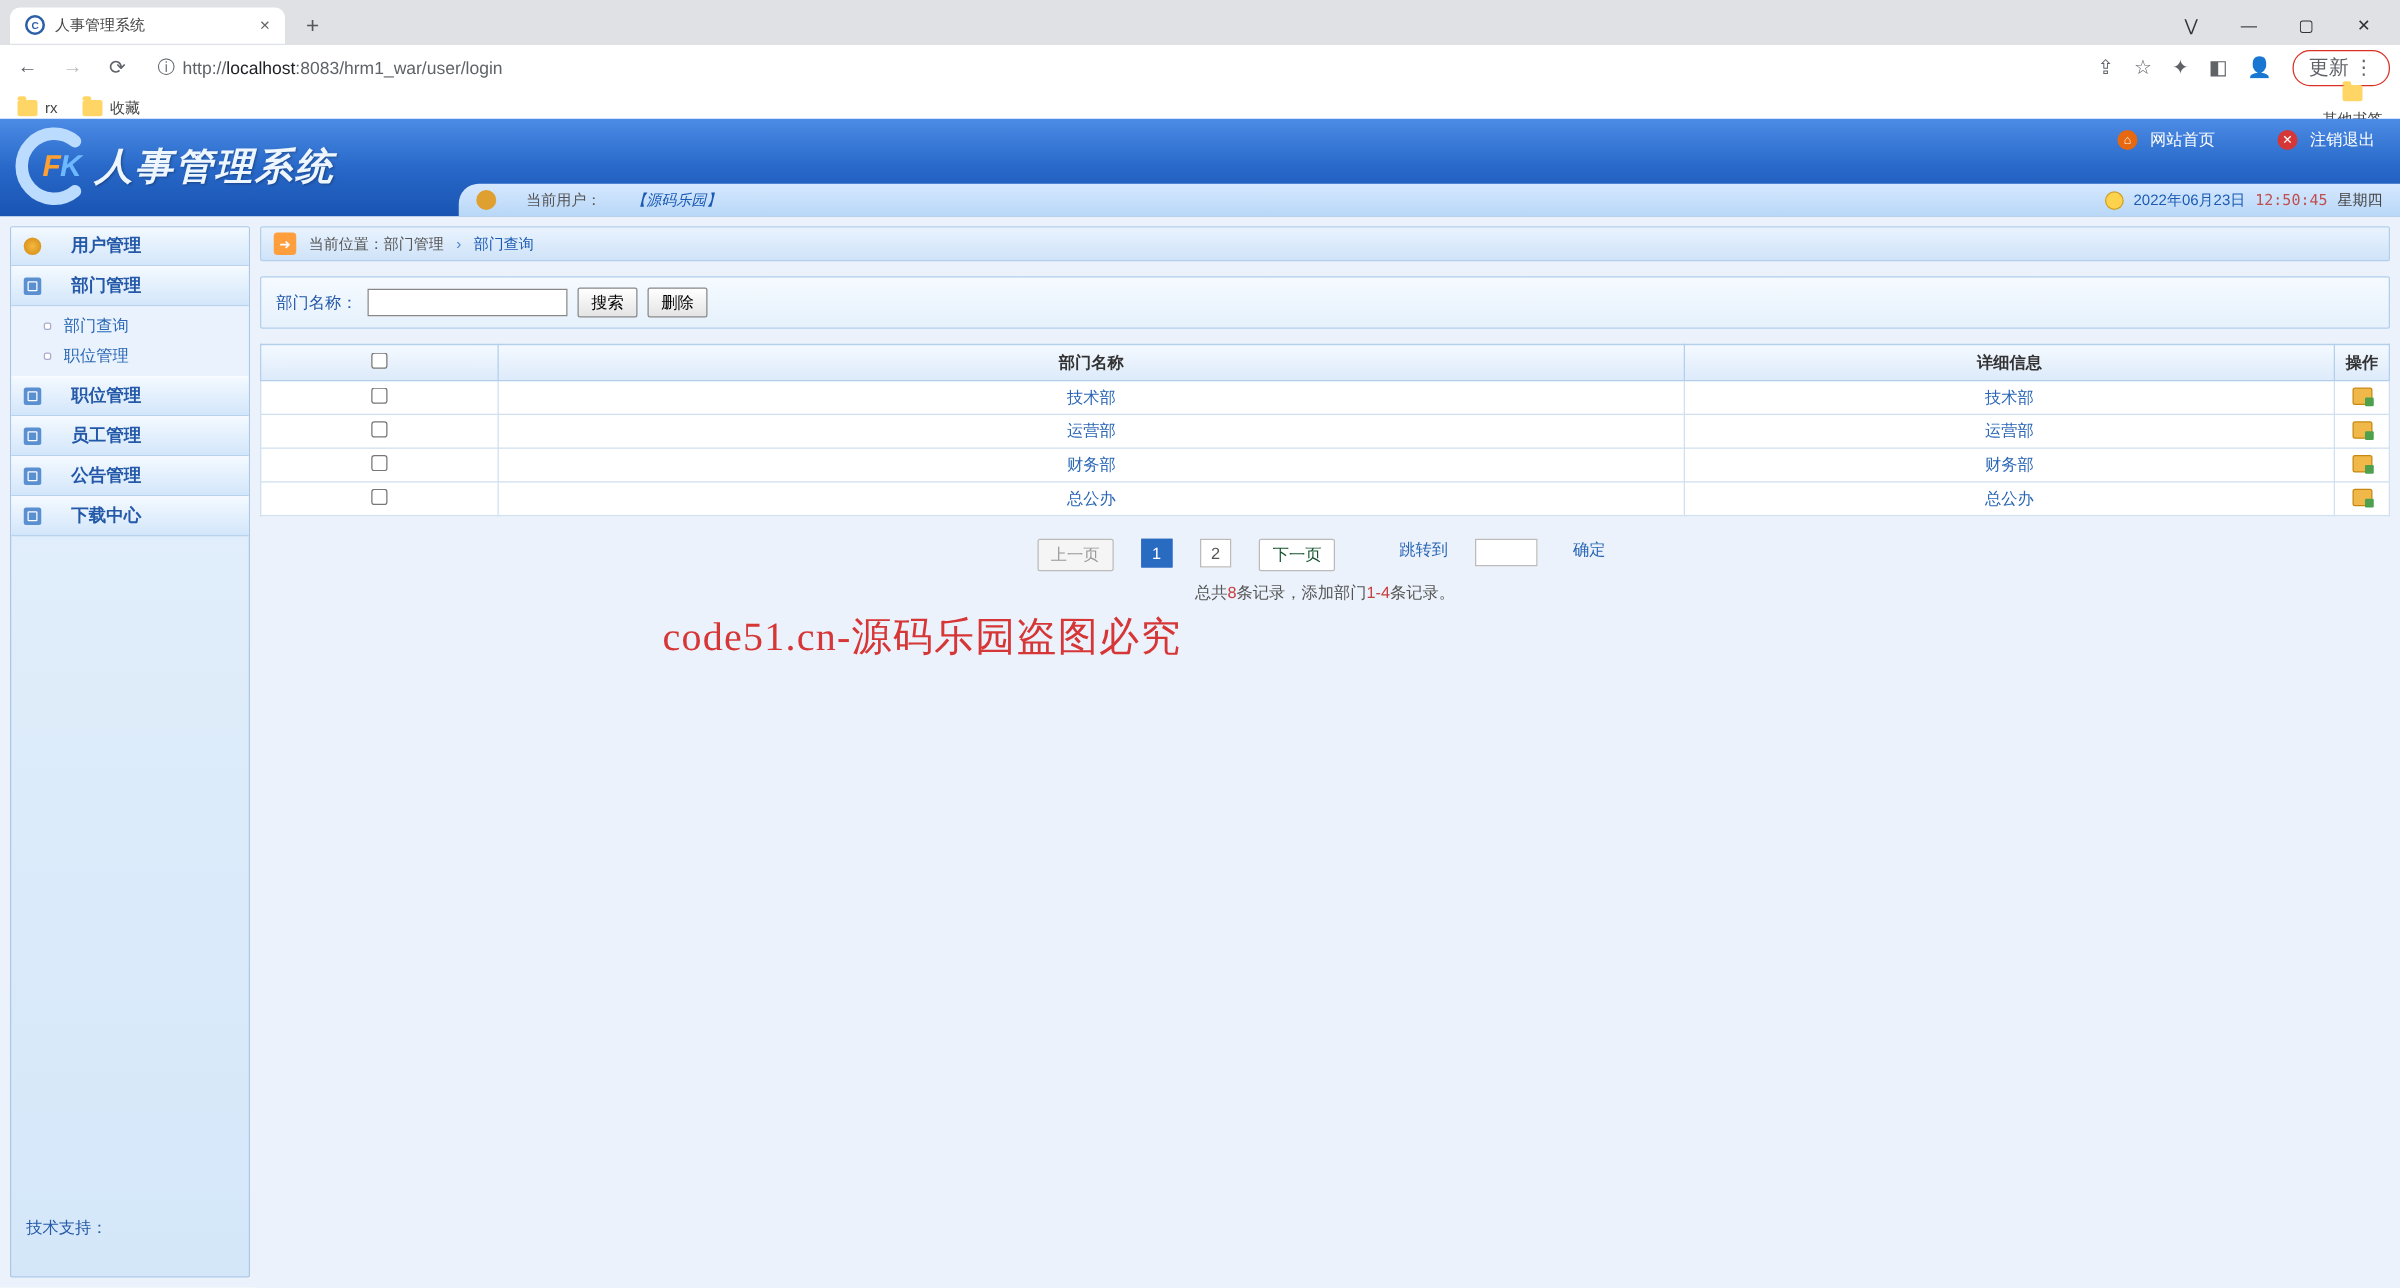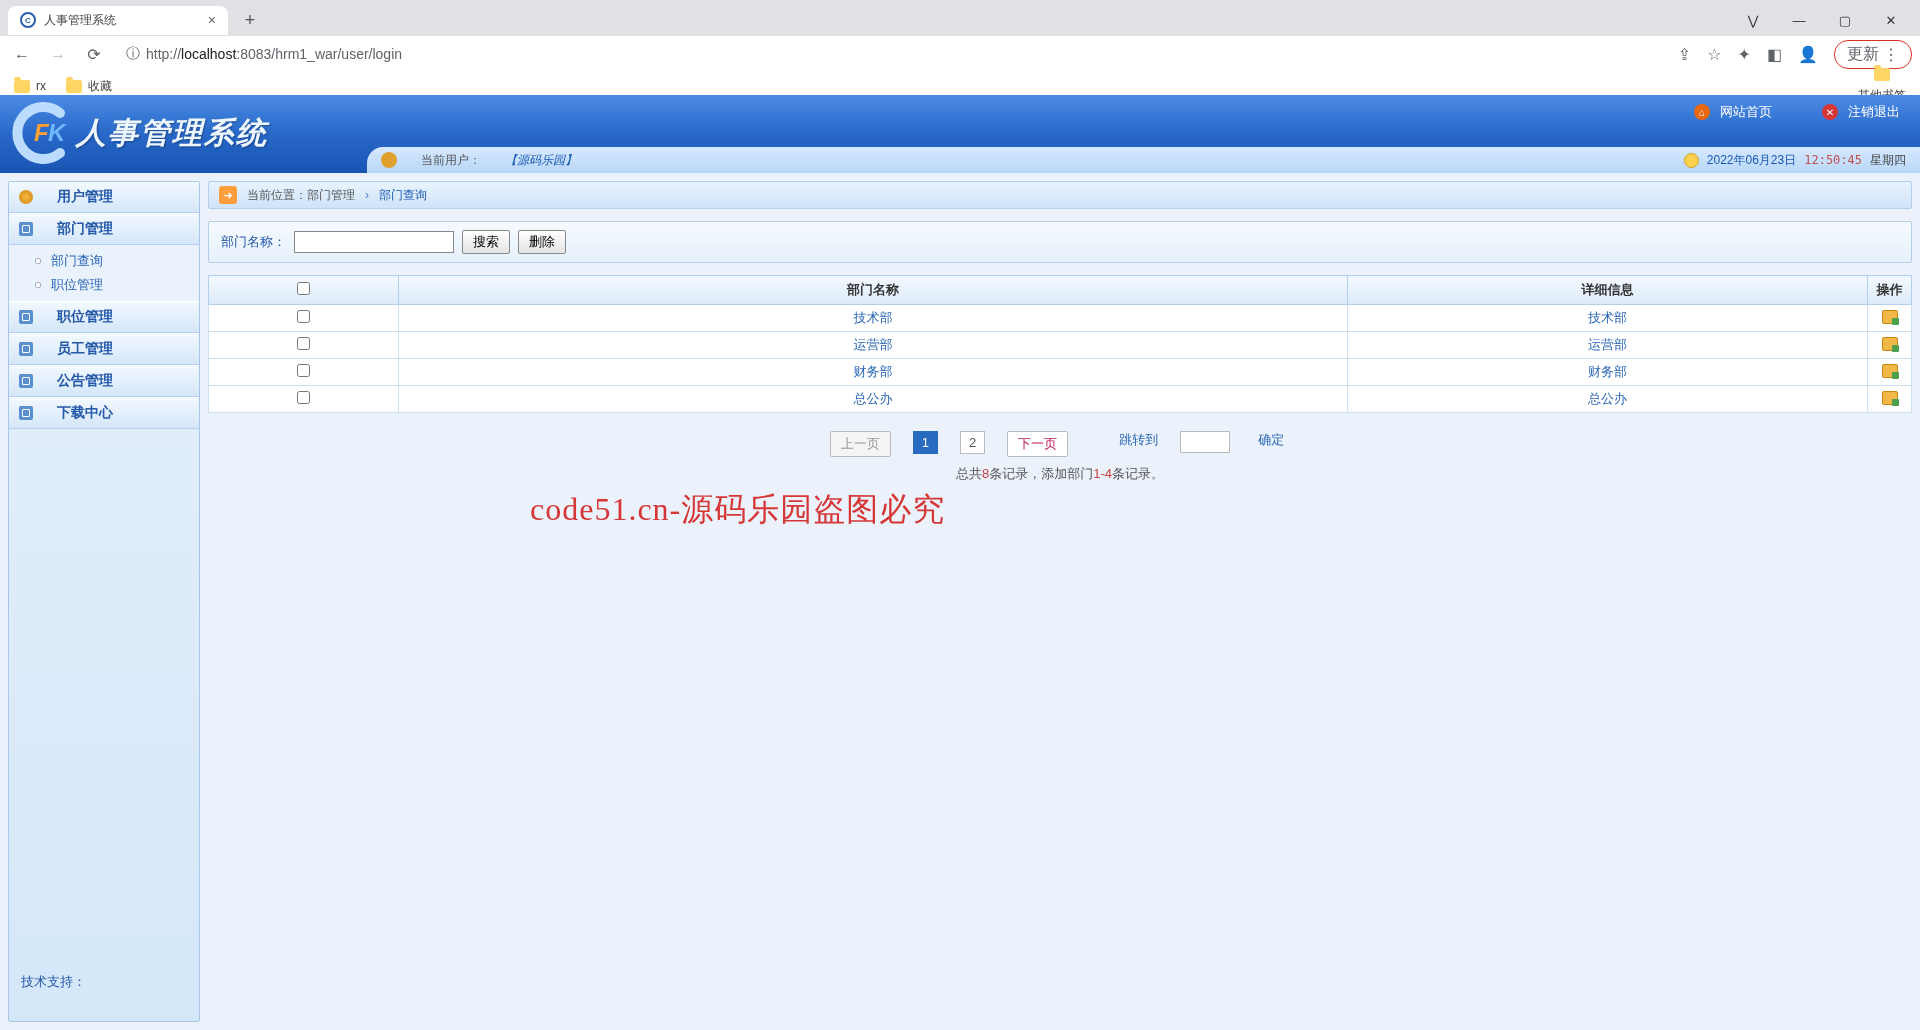--- a/index.html
+++ b/index.html
@@ -76,21 +76,21 @@
 .data-table { margin-top: 12px; width: 100%; border-collapse: collapse; border: 1px solid #b3cfec; }
 .data-table th { background: linear-gradient(to bottom, #f4f9ff, #dceafa); border: 1px solid #b3cfec; padding: 5px; font-size: 13px; color: #333; font-weight: bold; }
 .data-table td { border: 1px solid #cfe0f0; padding: 4px; text-align: center; font-size: 13px; color: #2966b5; background: #fff; }
 .data-table td a { color: #2966b5; text-decoration: none; cursor: pointer; }
 .op-icon { width: 16px; height: 14px; background: #f0b848; border: 1px solid #c88810; border-radius: 2px; display: inline-block; cursor: pointer; position: relative; }
 .op-icon::after { content: ""; position: absolute; right: -2px; bottom: -2px; width: 7px; height: 7px; background: #4da04d; border-radius: 1px; }
 
 .pagination { margin-top: 18px; text-align: center; font-size: 13px; color: #444; }
 .pagination .pg-row { display: inline-flex; gap: 22px; align-items: flex-start; }
 .pg-btn { border: 1px solid #bbb; background: #f5f5f5; padding: 3px 10px; color: #999; cursor: pointer; border-radius: 2px; }
-.pg-btn.active { background: #fff; color: #be185d; }
+.pg-btn.active { background: #fff; color: #14532d; }
 .pg-num { border: 1px solid #2a6bc2; background: #2a6bc2; color: #fff; padding: 3px 8px; cursor: pointer; }
 .pg-num.inactive { background: #fff; color: #555; border-color: #bbb; }
 .pg-label { color: #2966b5; }
 .pg-input { width: 50px; height: 22px; border: 1px solid #bbb; text-align: center; }
 .pg-confirm { color: #2966b5; cursor: pointer; padding: 0 6px; }
 .pg-info { margin-top: 8px; color: #555; }
 .pg-info .hl { color: #c84040; }
 
 .watermark { position: absolute; left: 530px; top: 488px; font-size: 32px; color: #d63636; font-weight: normal; z-index: 100; pointer-events: none; font-family: "SimSun", serif; letter-spacing: 1px; }
 </style>

